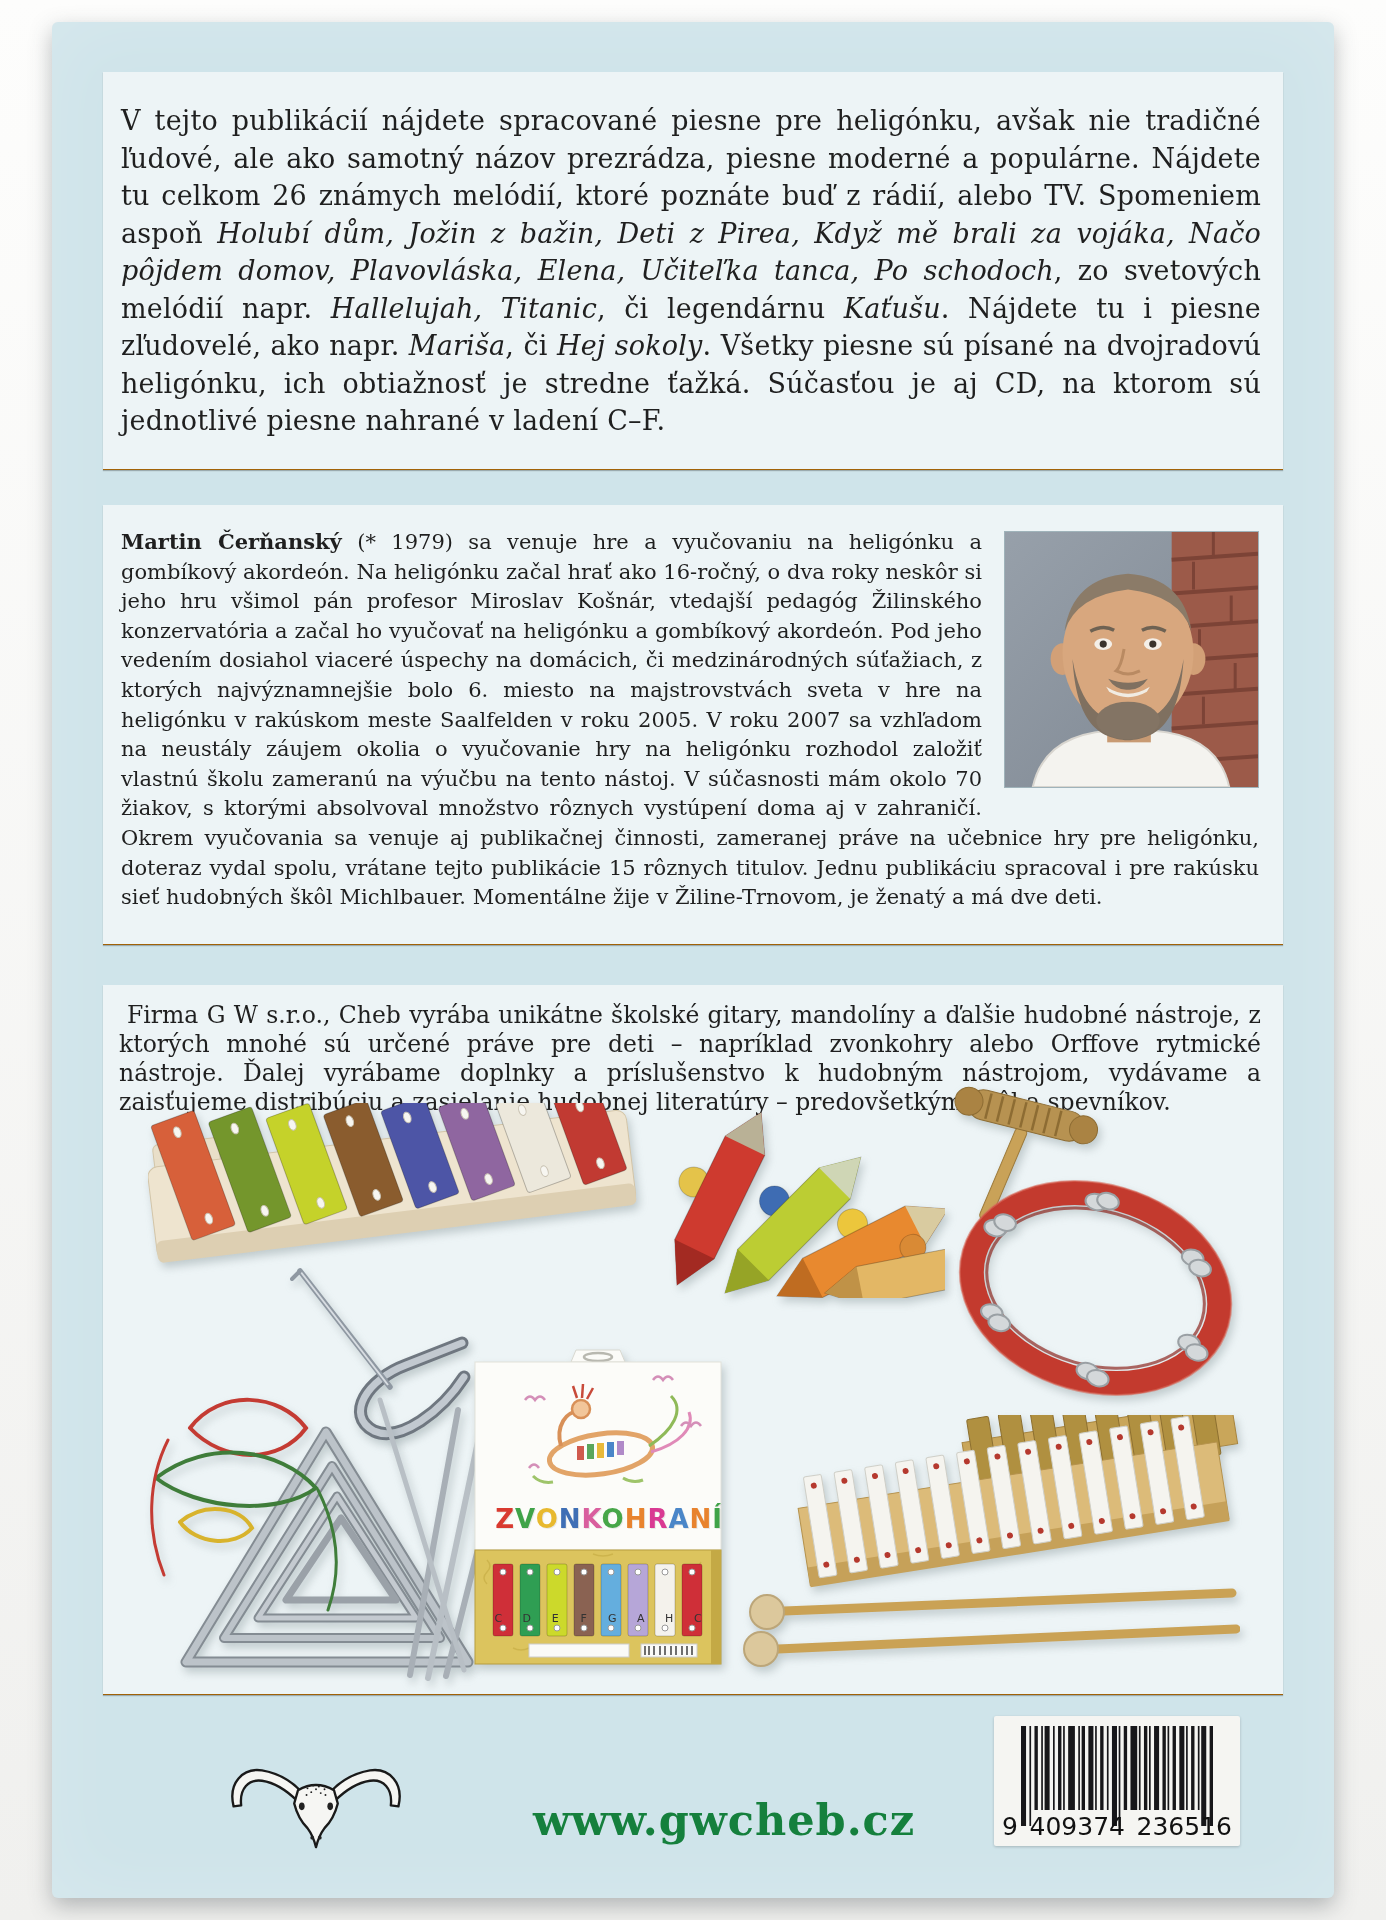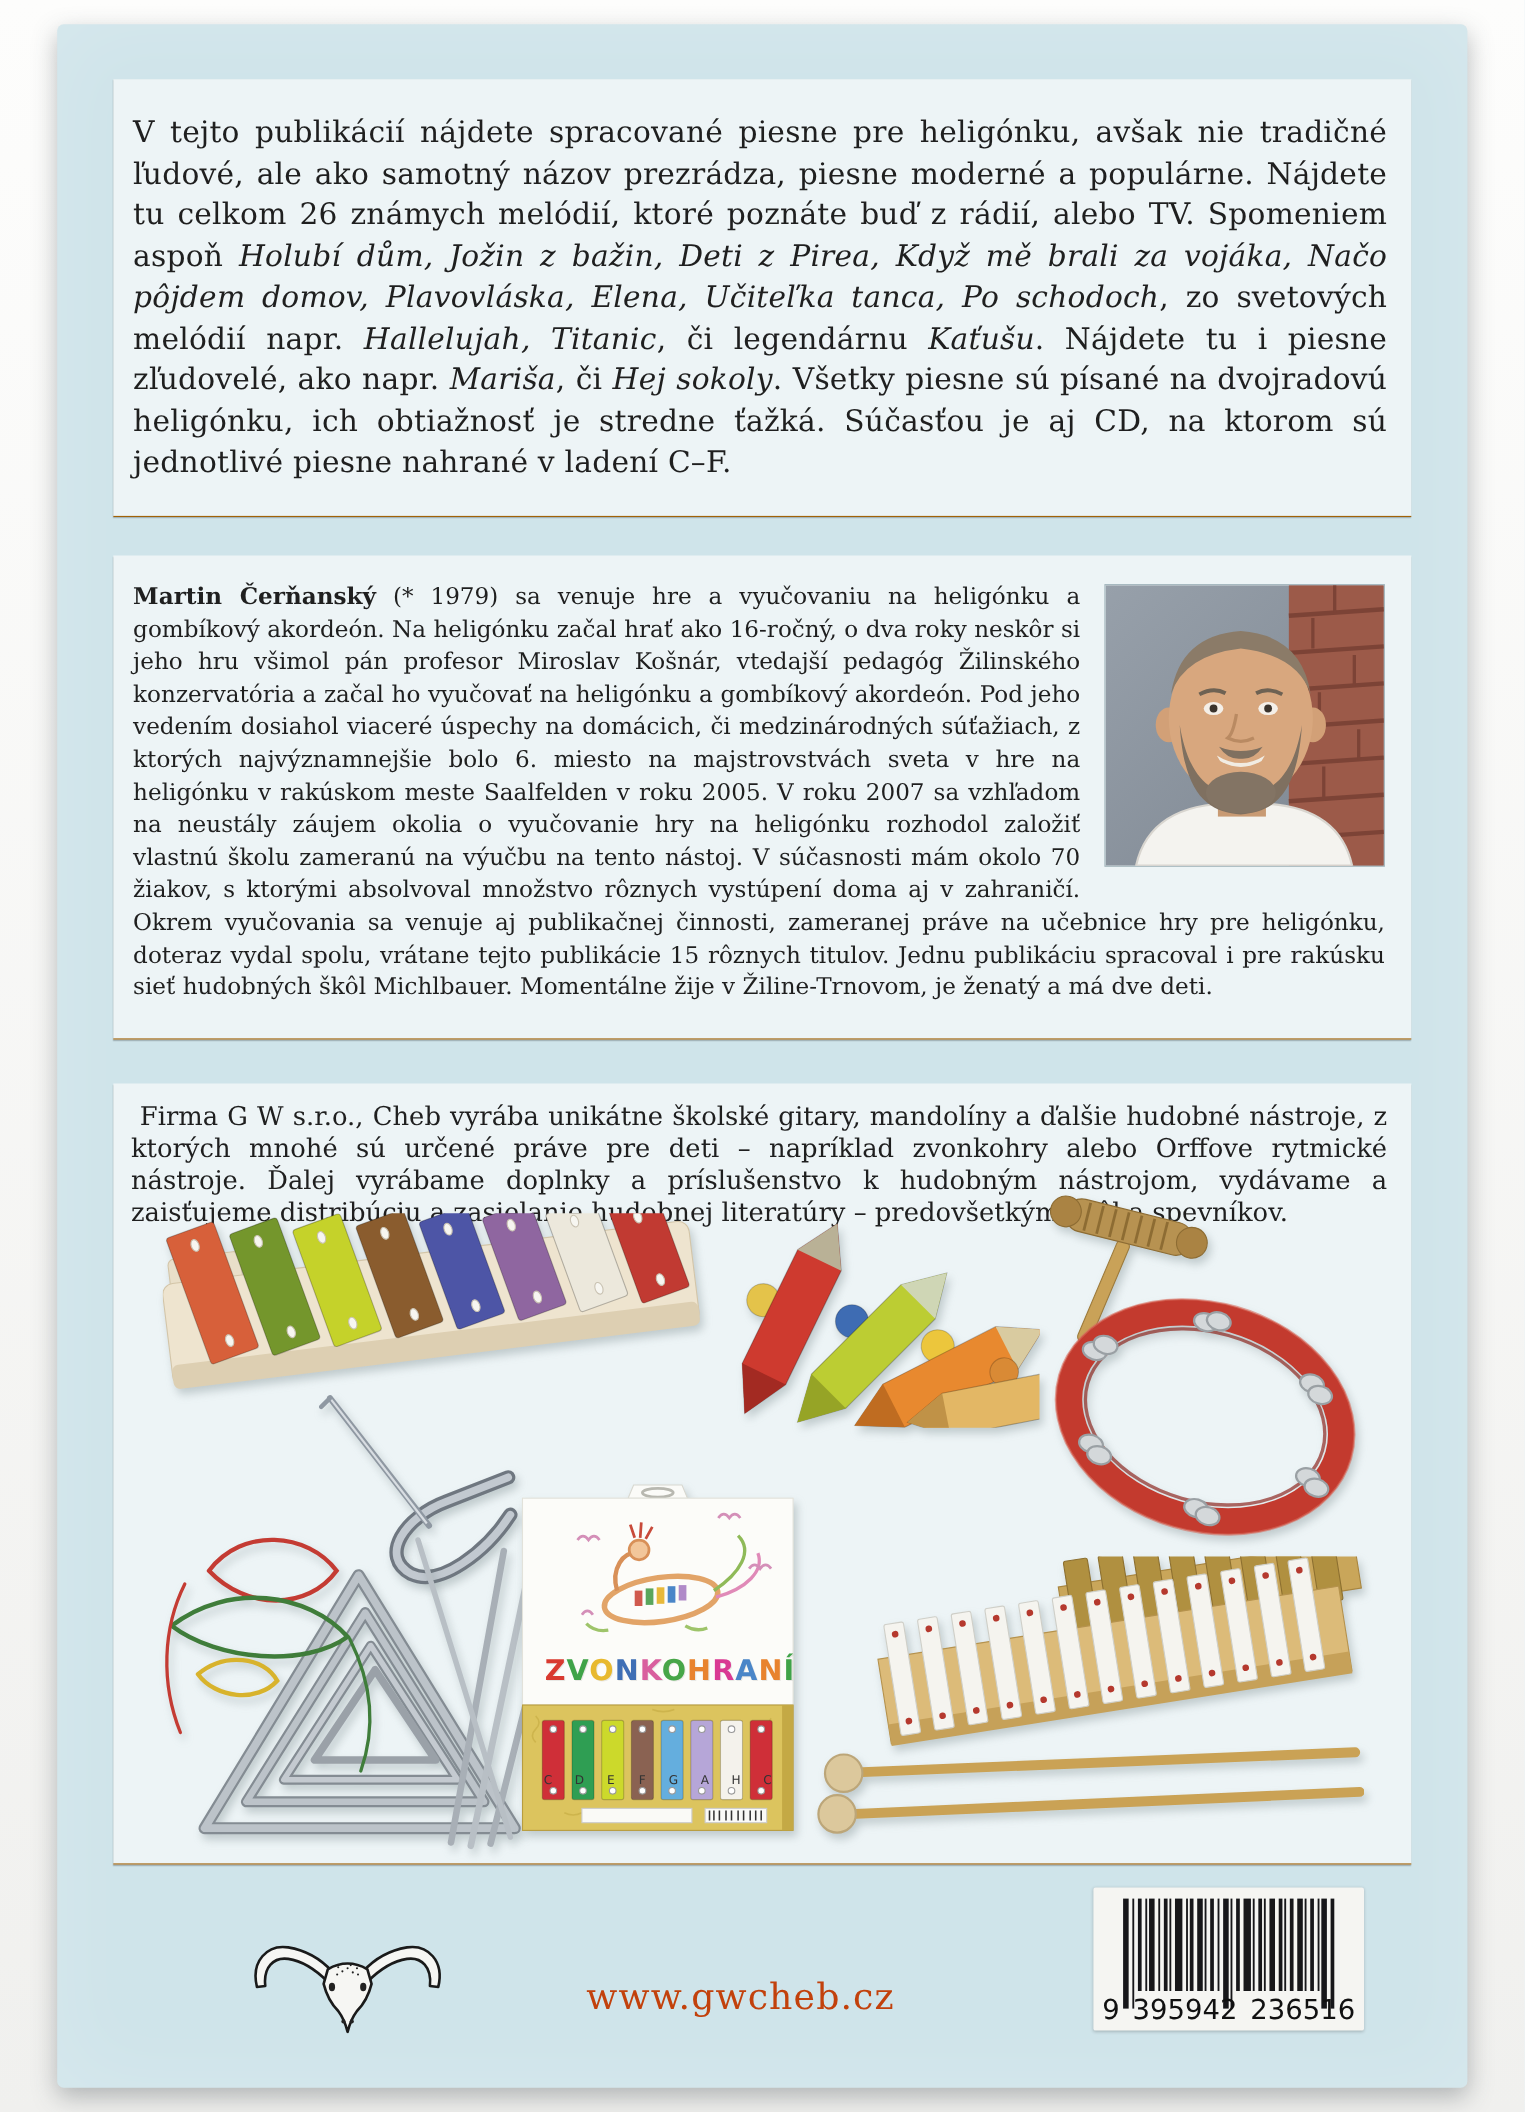--- a/index.html
+++ b/index.html
@@ -41,21 +41,21 @@
     text-shadow:1px 1px 0 rgba(0,0,0,.08);
   }
   .book-notes{
     position:absolute;left:11px;top:264px;width:228px;display:flex;
     font-family:"DejaVu Sans","Liberation Sans",sans-serif;
     font-size:11px;color:#333;
   }
   .book-notes span{flex:1;text-align:center;}
   .footer-website{
     position:absolute;left:481px;top:1773px;
-    font-weight:normal;font-size:33px;letter-spacing:1px;color:#c2410c;
+    font-weight:bold;font-size:43px;letter-spacing:1px;color:#15803d;
   }
   .logo{position:absolute;left:174px;top:1732px;width:180px;height:105px;}
   .barcode{
     position:absolute;left:942px;top:1694px;width:246px;height:130px;
     background:#f5f5f2;border-radius:2px;box-shadow:0 1px 3px rgba(0,0,0,.2);
   }
   .barcode svg{position:absolute;inset:0;}
   .barcode-digits{
     position:absolute;left:8px;right:8px;top:96px;display:flex;
     font-family:"DejaVu Sans","Liberation Sans",sans-serif;
@@ -521,18 +521,18 @@
           <rect x="185.32" y="10" width="5.05" height="84" fill="#17171a"></rect>
           <rect x="192.05" y="10" width="1.68" height="84" fill="#17171a"></rect>
           <rect x="197.11" y="10" width="3.37" height="84" fill="#17171a"></rect>
           <rect x="203.84" y="10" width="1.68" height="84" fill="#17171a"></rect>
           <rect x="207.21" y="10" width="5.05" height="100" fill="#17171a"></rect>
           <rect x="215.63" y="10" width="3.37" height="100" fill="#17171a"></rect>
         </g>
     </svg>
     <div class="barcode-digits">
       <span>9</span>
-      <span>395942</span>
+      <span>409374</span>
       <span>236516</span>
     </div>
   </div>
 
 </div>
 
 </body></html>

